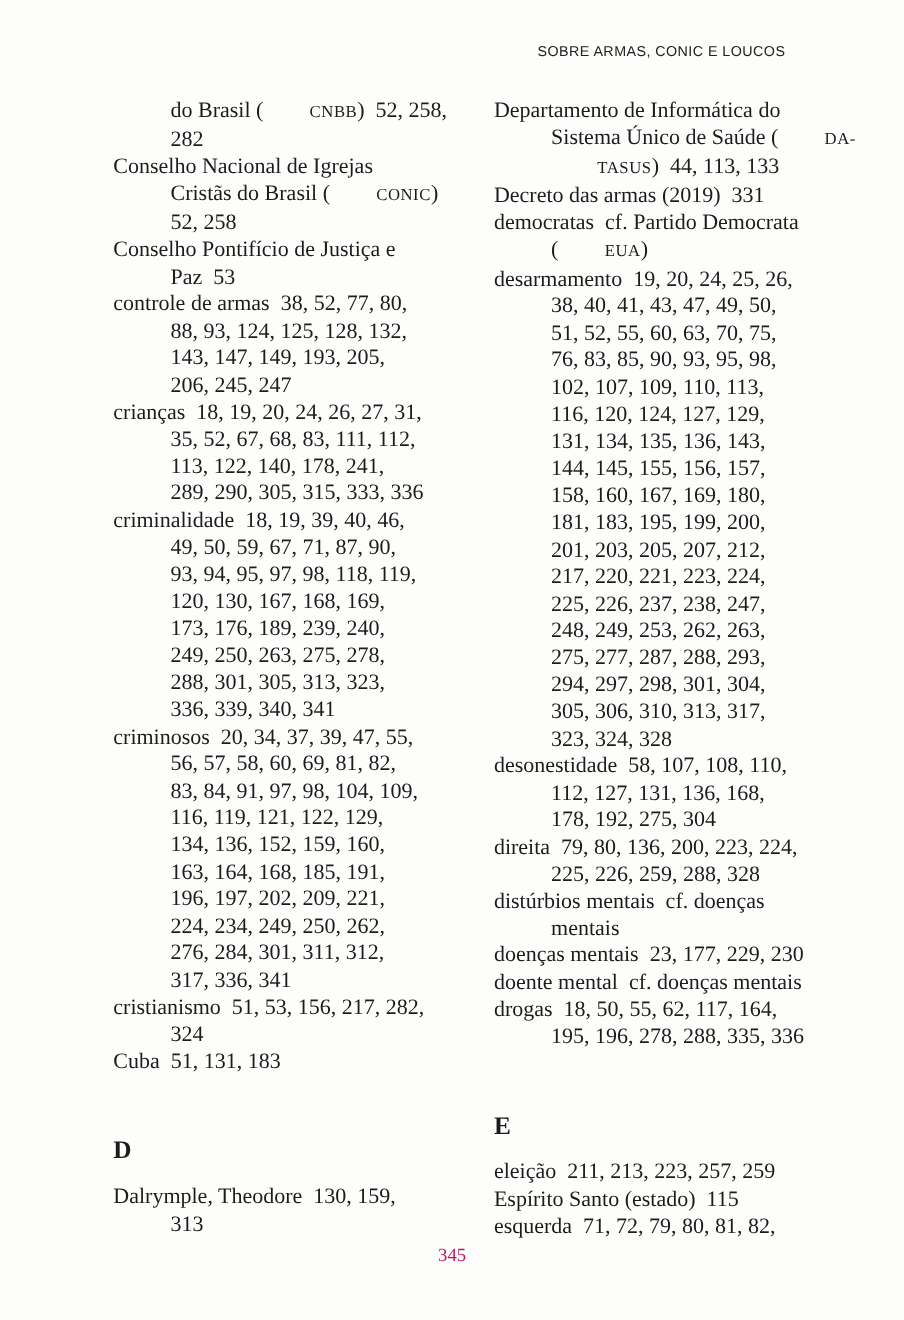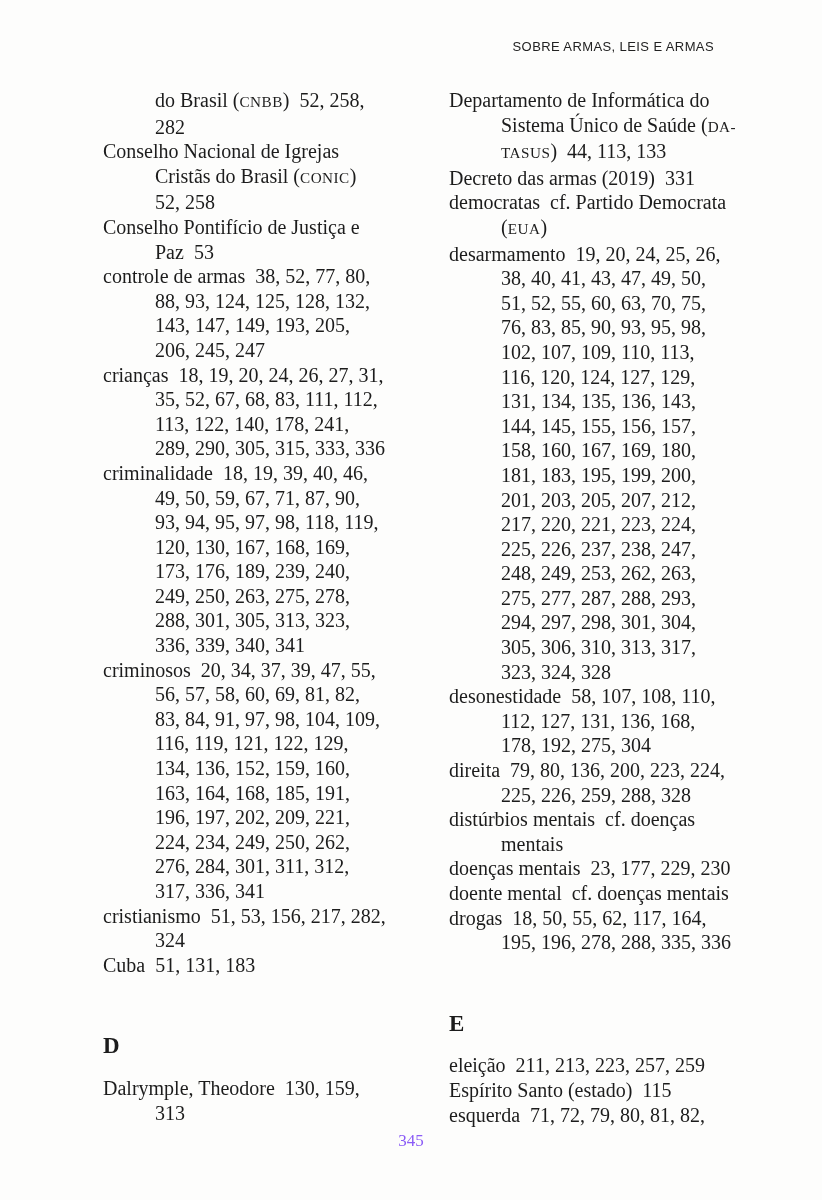--- a/index.html
+++ b/index.html
@@ -28,32 +28,32 @@
   }
   .col-left  { left: 103px; width: 325px; }
   .col-right { left: 449px; width: 364px; }
   .index-line { min-height: 24.6px; }
   .index-line.indent { padding-left: 52px; }
   .section-letter {
     font-weight: bold;
     font-size: 23px;
     margin: 57px 0 17px 0;
   }
-  .sc { font-size: 0.76em; letter-spacing: 0.5px; }
+  .sc { font-size: 0.76em; letter-spacing: 0.5px; margin-left: 42px; }
   .page-number {
     position: absolute;
     top: 1131px; left: 0;
     width: 100%;
     text-align: center;
     font-size: 17px;
-    color: #8b5cf6;
+    color: #be185d;
   }
 </style>
 </head>
 <body>
 
-<div class="running-header">SOBRE ARMAS, LEIS E ARMAS</div>
+<div class="running-header">SOBRE ARMAS, CONIC E LOUCOS</div>
 
 <div class="col col-left"><div class="index-line indent"><span>do Brasil (</span><span class="sc">CNBB</span><span>)  52, 258,</span></div><div class="index-line indent">282</div><div class="index-line">Conselho Nacional de Igrejas</div><div class="index-line indent"><span>Cristãs do Brasil (</span><span class="sc">CONIC</span><span>)</span></div><div class="index-line indent">52, 258</div><div class="index-line">Conselho Pontifício de Justiça e</div><div class="index-line indent">Paz  53</div><div class="index-line">controle de armas  38, 52, 77, 80,</div><div class="index-line indent">88, 93, 124, 125, 128, 132,</div><div class="index-line indent">143, 147, 149, 193, 205,</div><div class="index-line indent">206, 245, 247</div><div class="index-line">crianças  18, 19, 20, 24, 26, 27, 31,</div><div class="index-line indent">35, 52, 67, 68, 83, 111, 112,</div><div class="index-line indent">113, 122, 140, 178, 241,</div><div class="index-line indent">289, 290, 305, 315, 333, 336</div><div class="index-line">criminalidade  18, 19, 39, 40, 46,</div><div class="index-line indent">49, 50, 59, 67, 71, 87, 90,</div><div class="index-line indent">93, 94, 95, 97, 98, 118, 119,</div><div class="index-line indent">120, 130, 167, 168, 169,</div><div class="index-line indent">173, 176, 189, 239, 240,</div><div class="index-line indent">249, 250, 263, 275, 278,</div><div class="index-line indent">288, 301, 305, 313, 323,</div><div class="index-line indent">336, 339, 340, 341</div><div class="index-line">criminosos  20, 34, 37, 39, 47, 55,</div><div class="index-line indent">56, 57, 58, 60, 69, 81, 82,</div><div class="index-line indent">83, 84, 91, 97, 98, 104, 109,</div><div class="index-line indent">116, 119, 121, 122, 129,</div><div class="index-line indent">134, 136, 152, 159, 160,</div><div class="index-line indent">163, 164, 168, 185, 191,</div><div class="index-line indent">196, 197, 202, 209, 221,</div><div class="index-line indent">224, 234, 249, 250, 262,</div><div class="index-line indent">276, 284, 301, 311, 312,</div><div class="index-line indent">317, 336, 341</div><div class="index-line">cristianismo  51, 53, 156, 217, 282,</div><div class="index-line indent">324</div><div class="index-line">Cuba  51, 131, 183</div><div class="section-letter">D</div><div class="index-line">Dalrymple, Theodore  130, 159,</div><div class="index-line indent">313</div></div>
 
 <div class="col col-right"><div class="index-line">Departamento de Informática do</div><div class="index-line indent"><span>Sistema Único de Saúde (</span><span class="sc">DA-</span></div><div class="index-line indent"><span class="sc">TASUS</span><span>)  44, 113, 133</span></div><div class="index-line">Decreto das armas (2019)  331</div><div class="index-line">democratas  cf. Partido Democrata</div><div class="index-line indent"><span>(</span><span class="sc">EUA</span><span>)</span></div><div class="index-line">desarmamento  19, 20, 24, 25, 26,</div><div class="index-line indent">38, 40, 41, 43, 47, 49, 50,</div><div class="index-line indent">51, 52, 55, 60, 63, 70, 75,</div><div class="index-line indent">76, 83, 85, 90, 93, 95, 98,</div><div class="index-line indent">102, 107, 109, 110, 113,</div><div class="index-line indent">116, 120, 124, 127, 129,</div><div class="index-line indent">131, 134, 135, 136, 143,</div><div class="index-line indent">144, 145, 155, 156, 157,</div><div class="index-line indent">158, 160, 167, 169, 180,</div><div class="index-line indent">181, 183, 195, 199, 200,</div><div class="index-line indent">201, 203, 205, 207, 212,</div><div class="index-line indent">217, 220, 221, 223, 224,</div><div class="index-line indent">225, 226, 237, 238, 247,</div><div class="index-line indent">248, 249, 253, 262, 263,</div><div class="index-line indent">275, 277, 287, 288, 293,</div><div class="index-line indent">294, 297, 298, 301, 304,</div><div class="index-line indent">305, 306, 310, 313, 317,</div><div class="index-line indent">323, 324, 328</div><div class="index-line">desonestidade  58, 107, 108, 110,</div><div class="index-line indent">112, 127, 131, 136, 168,</div><div class="index-line indent">178, 192, 275, 304</div><div class="index-line">direita  79, 80, 136, 200, 223, 224,</div><div class="index-line indent">225, 226, 259, 288, 328</div><div class="index-line">distúrbios mentais  cf. doenças</div><div class="index-line indent">mentais</div><div class="index-line">doenças mentais  23, 177, 229, 230</div><div class="index-line">doente mental  cf. doenças mentais</div><div class="index-line">drogas  18, 50, 55, 62, 117, 164,</div><div class="index-line indent">195, 196, 278, 288, 335, 336</div><div class="section-letter">E</div><div class="index-line">eleição  211, 213, 223, 257, 259</div><div class="index-line">Espírito Santo (estado)  115</div><div class="index-line">esquerda  71, 72, 79, 80, 81, 82,</div></div>
 
 <div class="page-number">345</div>
 
 </body></html>

